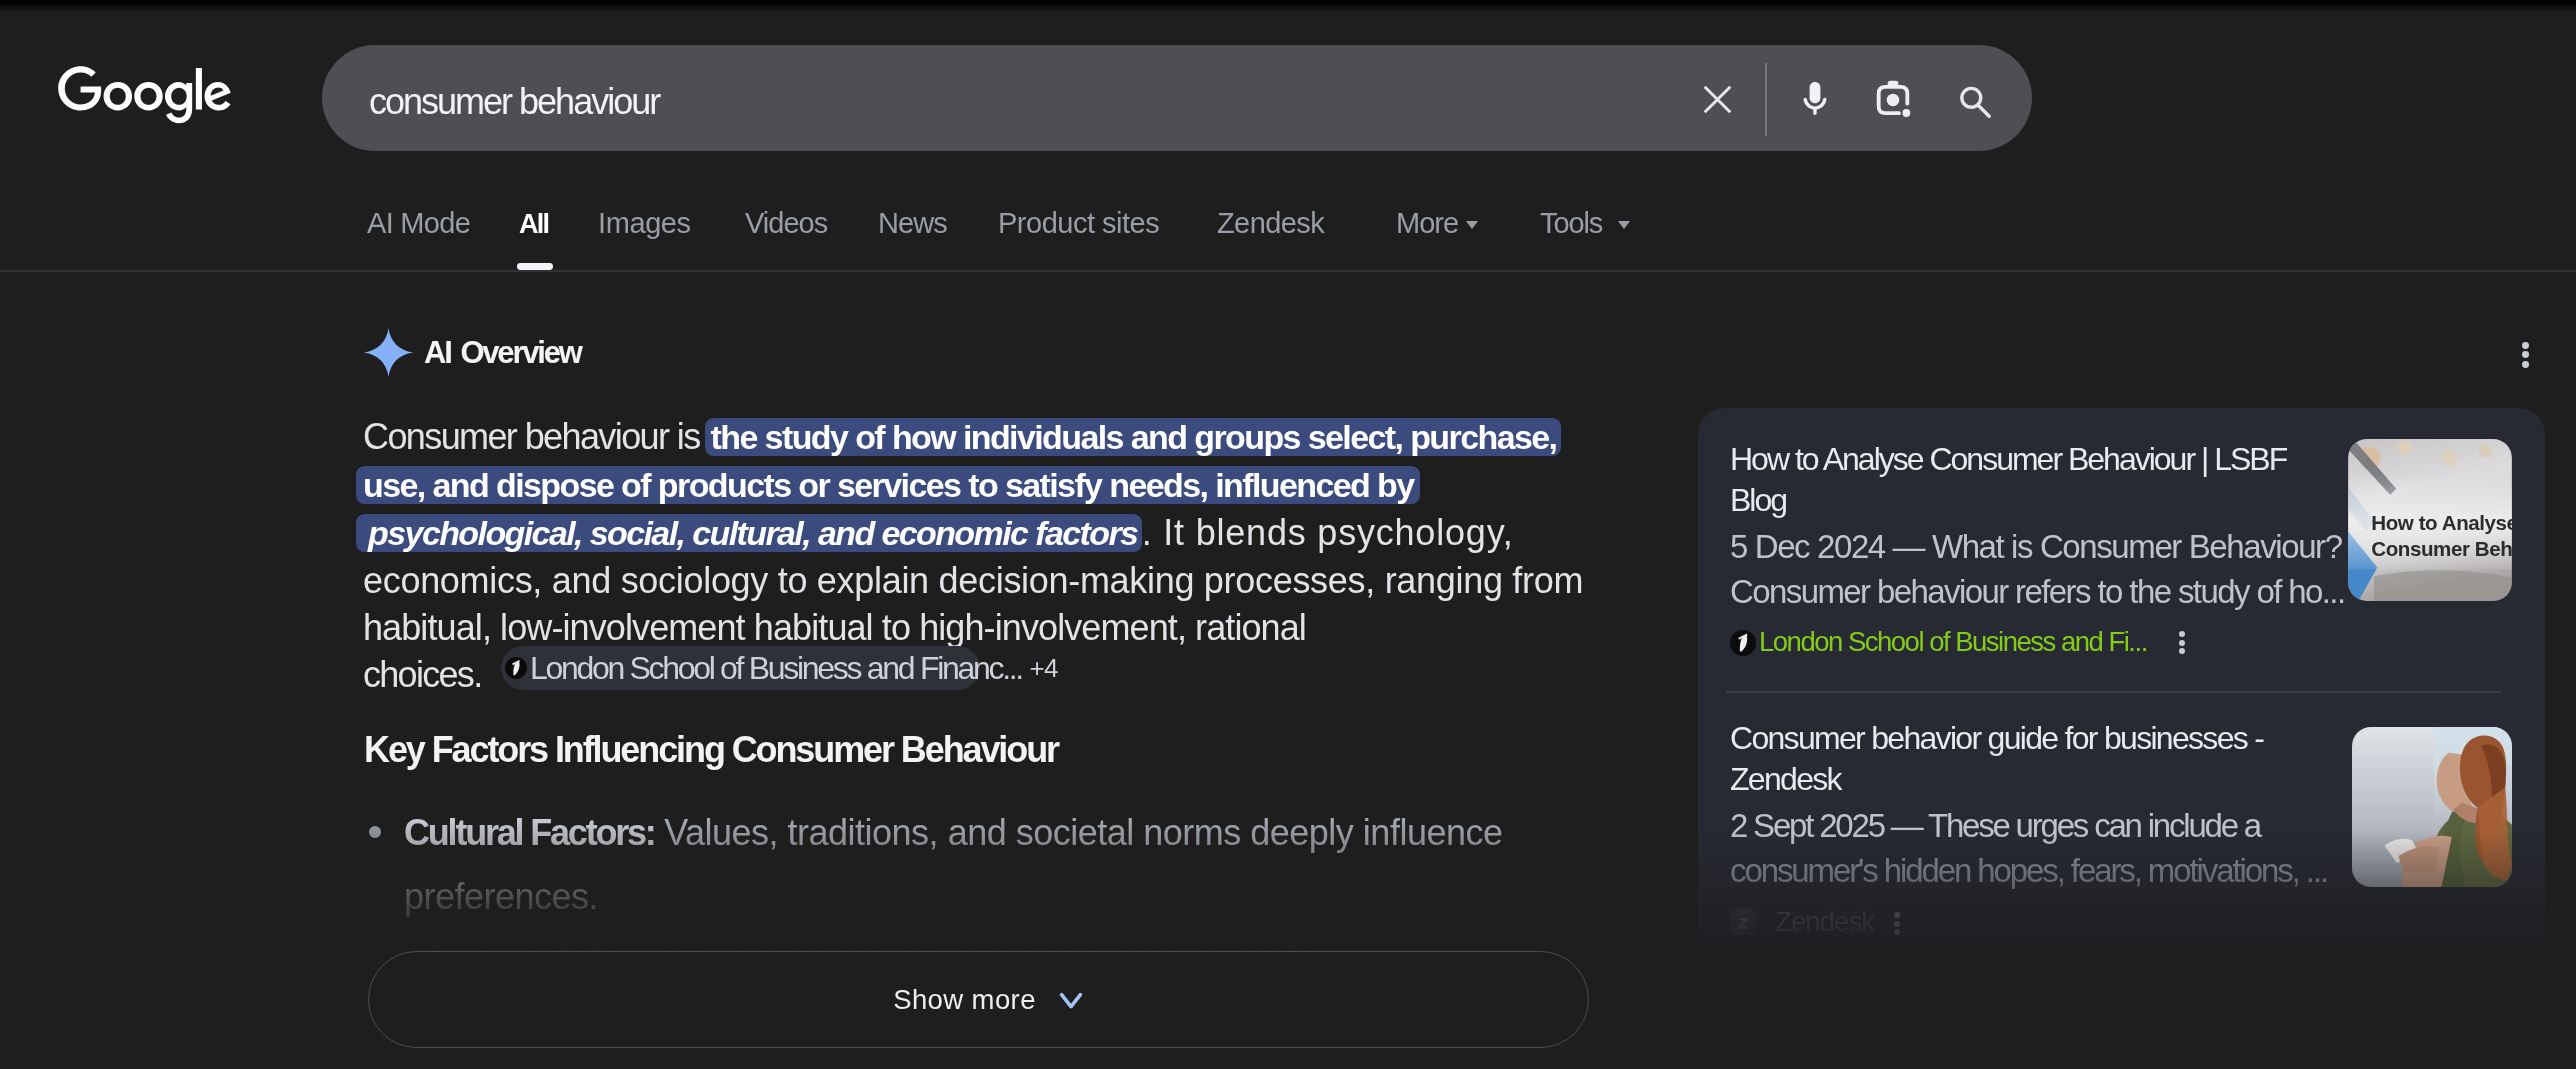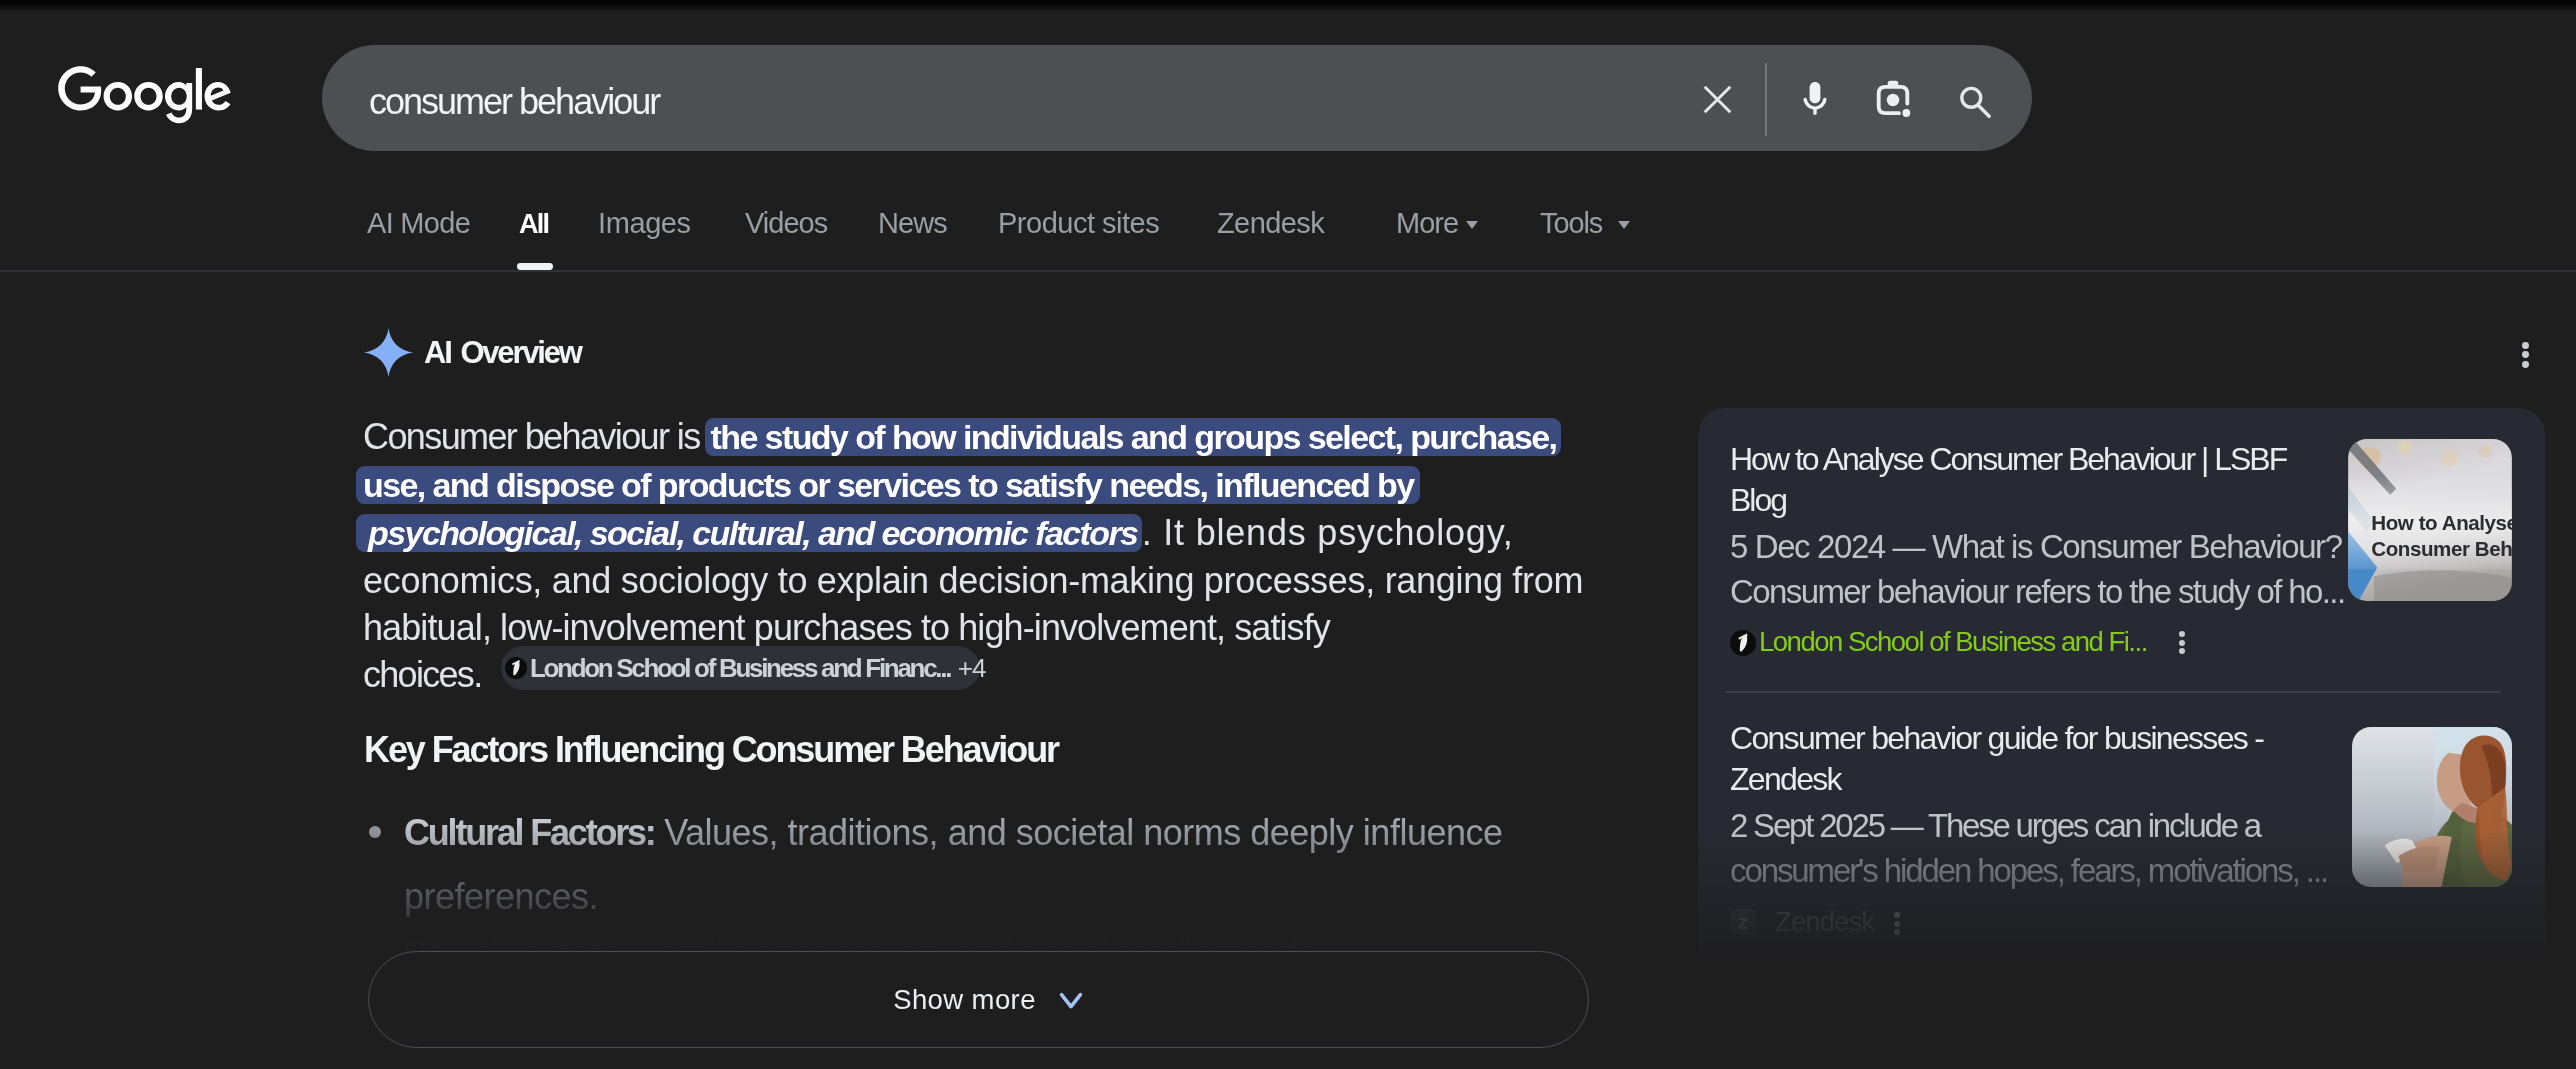--- a/index.html
+++ b/index.html
@@ -29,21 +29,21 @@
   #para { left:363px; top:413px; font-size:36px; line-height:47px; color:#e1e3e7; }
   #para .ln { white-space:nowrap; }
   .hl { background:#3c4b7d; color:#ffffff; font-weight:700; font-size:34px; border-radius:8.6px; }
   .hl.st { padding-left:5.2px; margin-left:-2.6px; padding-right:4.3px; }
   
   .hl.full { margin-left:-6.9px; padding-left:6.9px; padding-right:6.9px; }
 
   
   #chip { left:501px; top:646px; width:479px; height:44px; border-radius:22px; background:#2e3138;
      display:flex; align-items:center; }
-  #chip .t { font-size:26px; color:#ced2d8; font-weight:700; margin-left:2.6px; letter-spacing:-2.3px; white-space:nowrap; }
+  #chip .t { font-size:32px; color:#ced2d8; font-weight:400; margin-left:2.6px; letter-spacing:-2.3px; white-space:nowrap; }
   #chip .p4 { font-size:26px; color:#ced2d8; margin-left:7.7px; letter-spacing:-0.9px; }
 
   
   #keyh { left:364px; top:732px; font-size:36px; line-height:36px; font-weight:700; color:#f2f3f5; letter-spacing:-2.1px;}
   .bullet-dot { position:absolute; width:12px; height:12px; border-radius:50%; background:#9ba0a7; }
   #bl1 { position:absolute; left:404px; top:801px; font-size:36px; line-height:64px; color:#a6abb2; letter-spacing:-0.5px; white-space:nowrap;}
   .bb { font-weight:700; color:#c9cdd3; letter-spacing:-2.2px; }
 
   #fadeL { left:0px; top:817px; width:1695px; height:163px;
     background:linear-gradient(rgba(30,30,31,0) 0%, rgba(30,30,31,0.72) 55%, rgba(30,30,31,0.97) 85%, #1e1e1f 100%); z-index:3;}
@@ -128,21 +128,21 @@
     <i style="width:6.9px;height:6.9px;margin-bottom:2.6px;"></i>
     <i style="width:6.9px;height:6.9px;margin-bottom:2.6px;"></i>
     <i style="width:6.9px;height:6.9px;"></i>
   </div>
 
   <div id="para" class="abs">
     <div class="ln"><span style="letter-spacing:-1.6px;">Consumer behaviour is </span><span class="hl st" style="letter-spacing:-1.6px;">the study of how individuals and groups select, purchase,</span></div>
     <div class="ln"><span class="hl full" style="letter-spacing:-1.6px;">use, and dispose of products or services to satisfy needs, influenced by</span></div>
     <div class="ln"><span class="hl st" style="letter-spacing:-1.6px; margin-left:-6.9px; padding-left:12px;font-style:italic;">psychological, social, cultural, and economic factors</span><span style="letter-spacing:0.8px;">. It blends psychology,</span></div>
     <div class="ln" style="letter-spacing:-0.3px;">economics, and sociology to explain decision-making processes, ranging from</div>
-    <div class="ln" style="letter-spacing:-0.9px;">habitual, low-involvement purchases to high-involvement, satisfy</div>
+    <div class="ln" style="letter-spacing:-0.9px;">habitual, low-involvement habitual to high-involvement, rational</div>
     <div class="ln" style="letter-spacing:-1.7px;">choices.</div>
   </div>
 
   <div id="chip" class="abs">
     <svg style="margin-left:4.3px; flex:none;" width="22" height="22" viewBox="0 0 37 37">
       <circle cx="18.5" cy="18.5" r="18.5" fill="#0b0b0b"></circle>
       <path d="M14 30 C14 20 15 14 19 9 L23 6 C25 10 25 16 23 21 C21 26 18 29 16 31 Z" fill="#efefef"></path>
         <path d="M12 11 L24 5 L25 8 L13 14 Z" fill="#e8e8e8"></path>
     </svg>
     <div class="t">London School of Business and Financ...</div>

